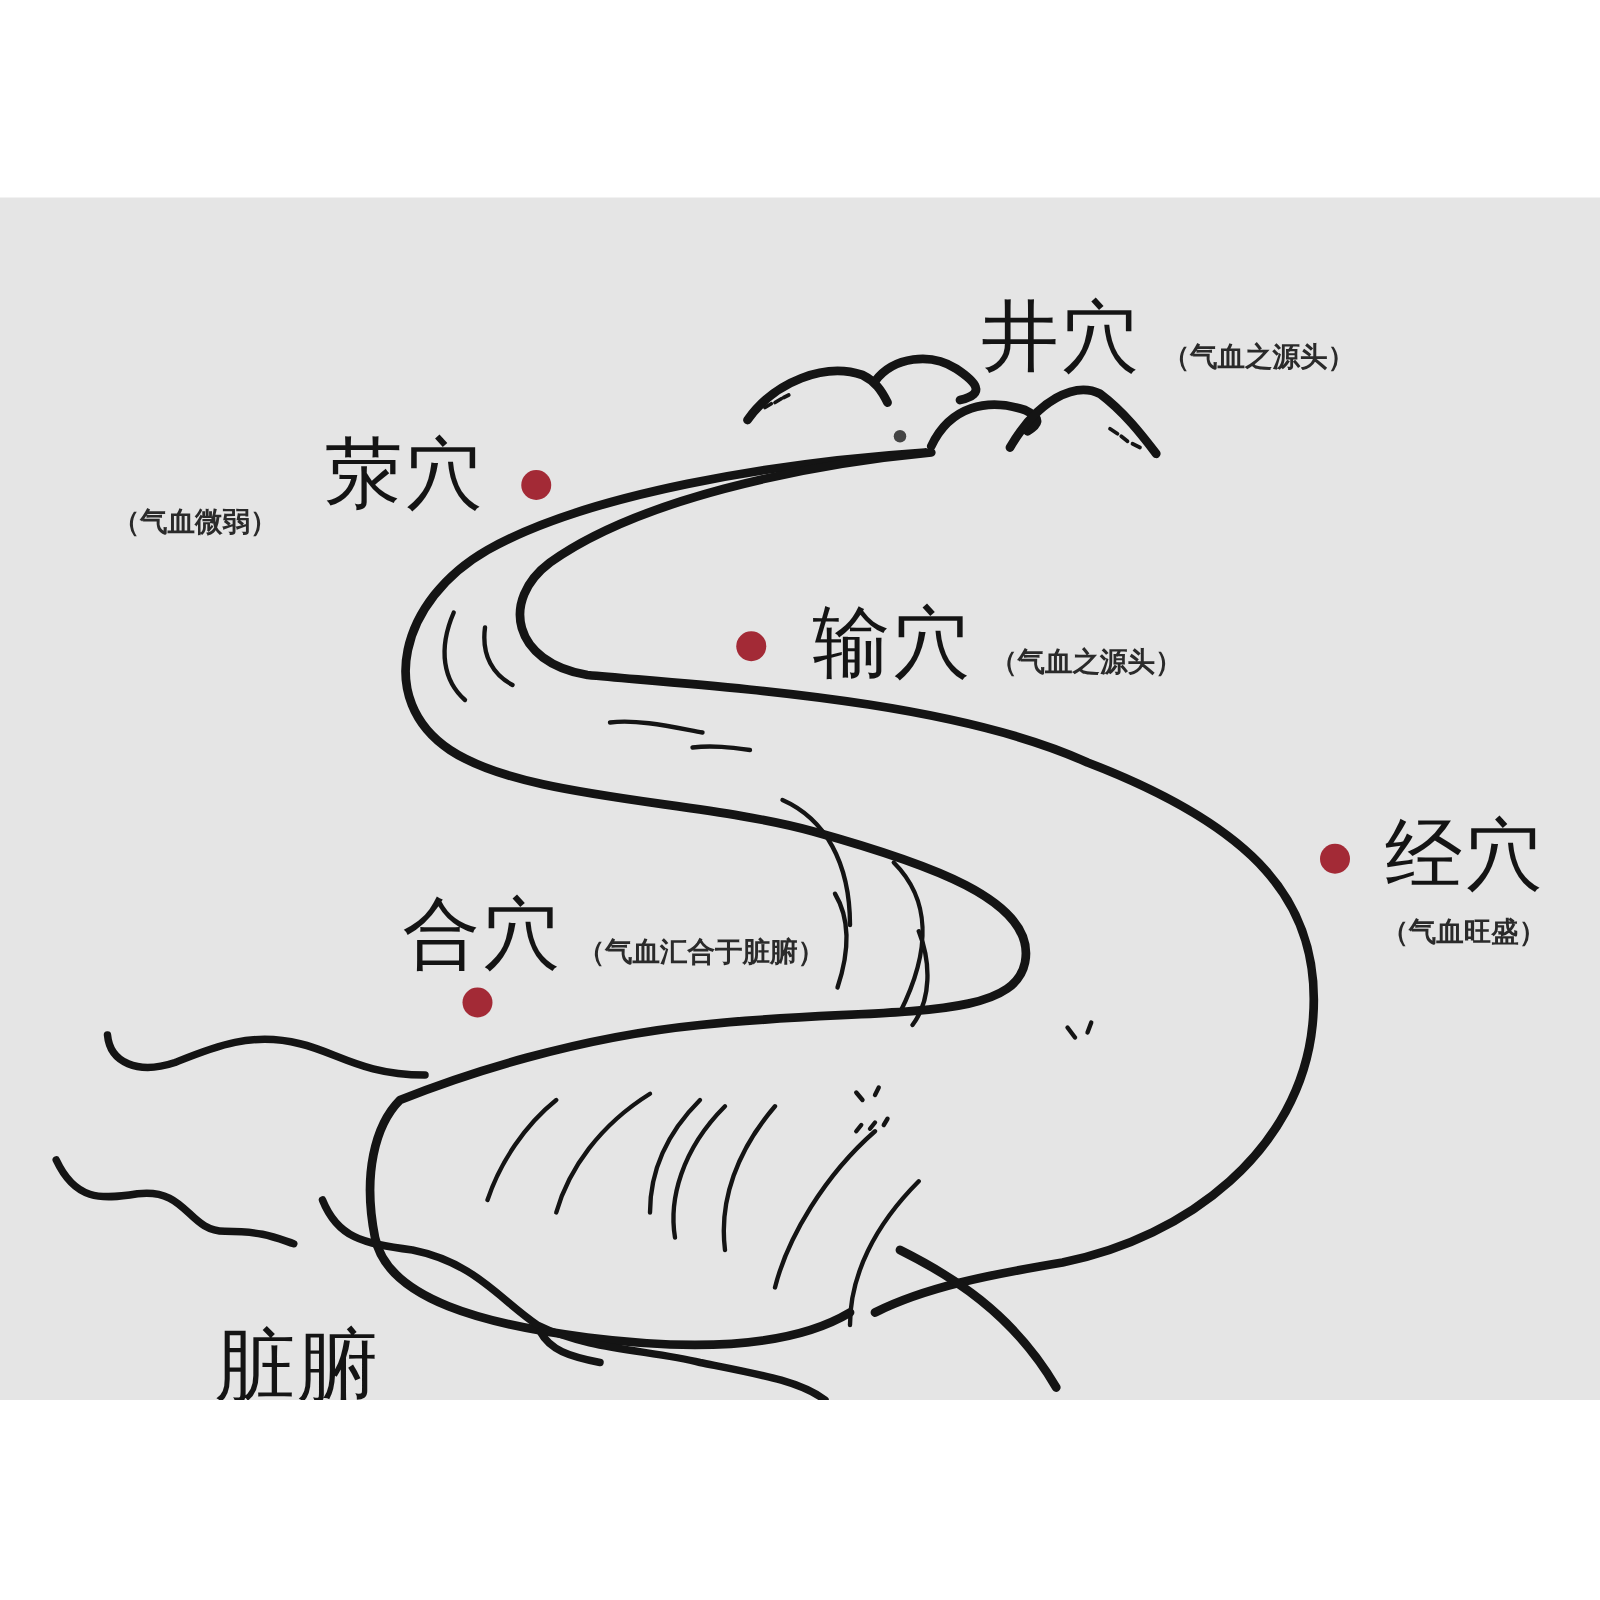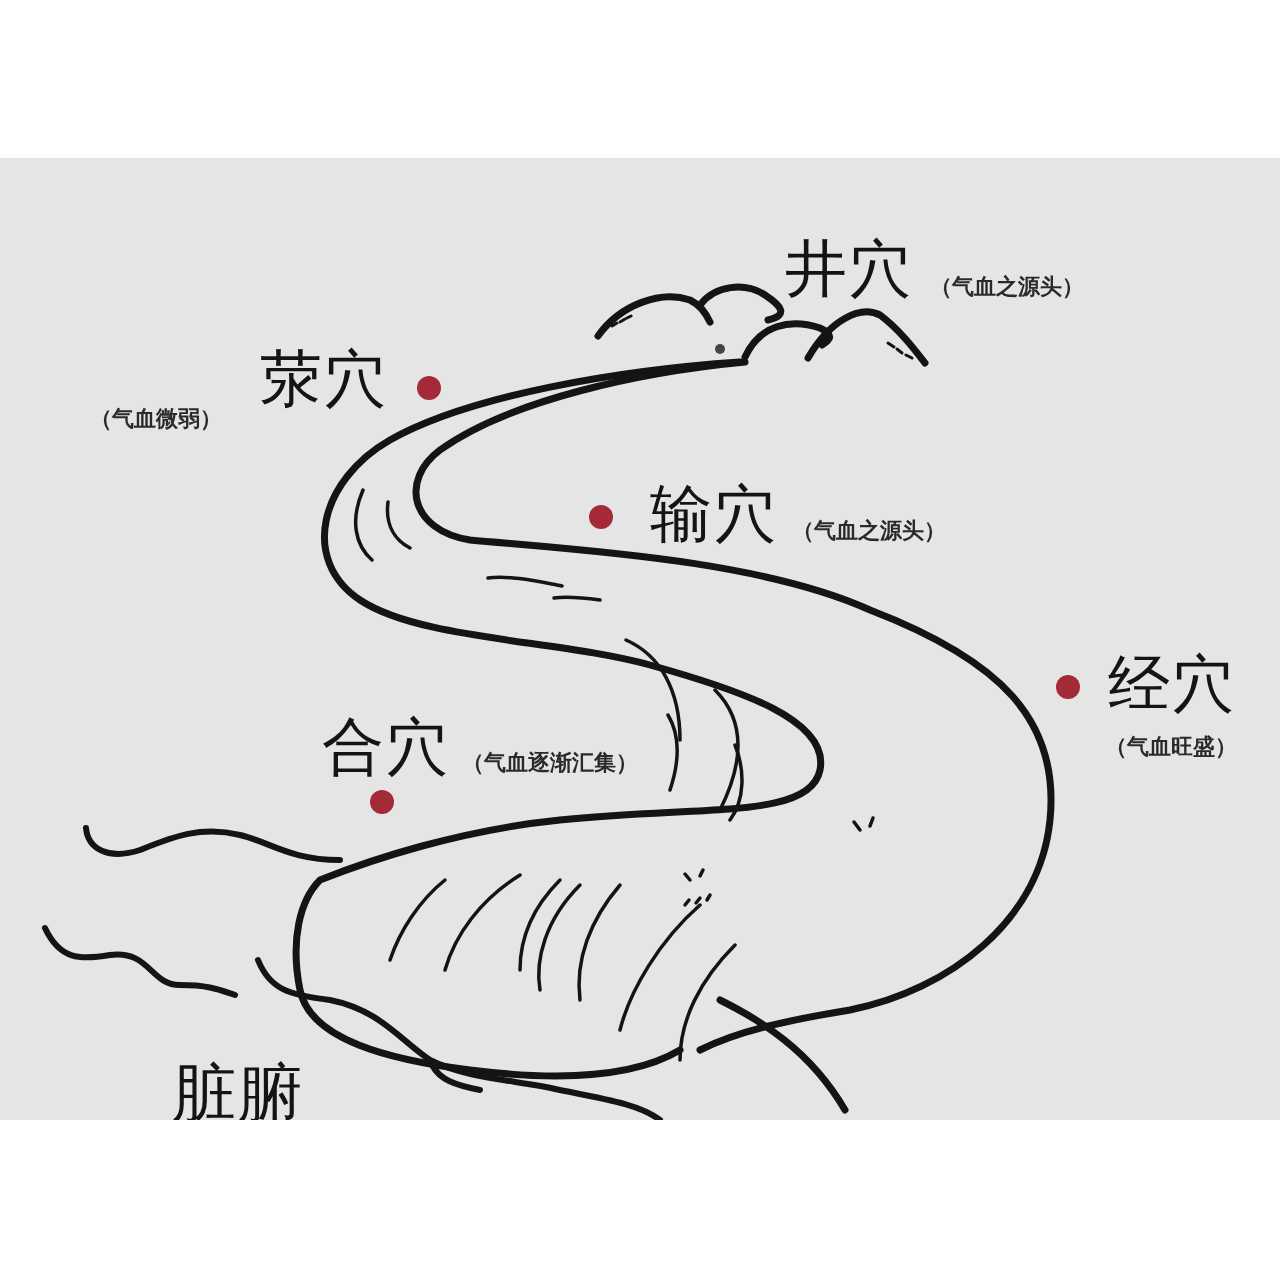--- a/index.html
+++ b/index.html
@@ -83,17 +83,17 @@
 
   <div class="dot" style="left:589px; top:347px;"></div>
   <div class="label main" style="left:650px; top:325px;">输穴</div>
   <div class="label note" style="left:792px; top:362px;">（气血之源头）</div>
 
   <div class="dot" style="left:1056px; top:517px;"></div>
   <div class="label main" style="left:1108px; top:495px;">经穴</div>
   <div class="label note" style="left:1105px; top:578px;">（气血旺盛）</div>
 
   <div class="label main" style="left:322px; top:558px;">合穴</div>
-  <div class="label note" style="left:462px; top:594px;">（气血逐渐汇集）</div>
+  <div class="label note" style="left:462px; top:594px;">（气血汇合于脏腑）</div>
   <div class="dot" style="left:370px; top:632px;"></div>
 
   <div class="label bottom" style="left:172px; top:908px;">脏腑</div>
 </div>
 
 </body></html>

